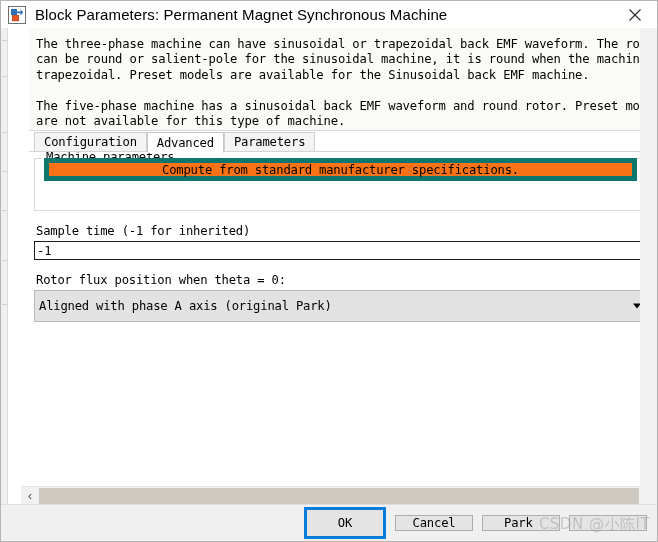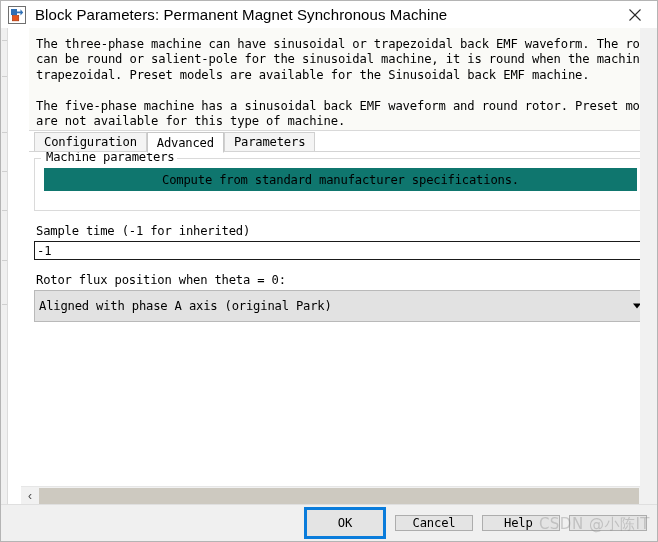--- a/index.html
+++ b/index.html
@@ -225,23 +225,23 @@
     font-family: "DejaVu Sans Mono", "Liberation Mono", monospace;
     font-size: 12.2px;
     color: #000000;
     letter-spacing: -0.2px;
     white-space: nowrap;
   }
   .compute-btn {
     position: absolute;
     left: 9px;
     right: 9px;
-    top: 10px;
+    top: 0;
     height: 23px;
-    background: #0f766e;
+    background: #f97316;
     border: 5px solid #0f766e;
     box-sizing: border-box;
     display: flex;
     align-items: center;
     justify-content: center;
     font-family: "DejaVu Sans Mono", "Liberation Mono", monospace;
     font-size: 12.2px;
     color: #000000;
     letter-spacing: -0.2px;
     cursor: default;
@@ -481,18 +481,18 @@
         <div class="hs-thumb"></div>
       </div>
       <div class="hs-arrow">›</div>
     </div>
 
   </div>
 
   <div class="footer">
     <div class="btn primary">OK</div>
     <div class="btn">Cancel</div>
-    <div class="btn help">Help</div>
+    <div class="btn help">Park</div>
     <div class="btn"></div>
     <div class="watermark">CSDN @小陈IT</div>
   </div>
 
 </div>
 
 </body></html>

